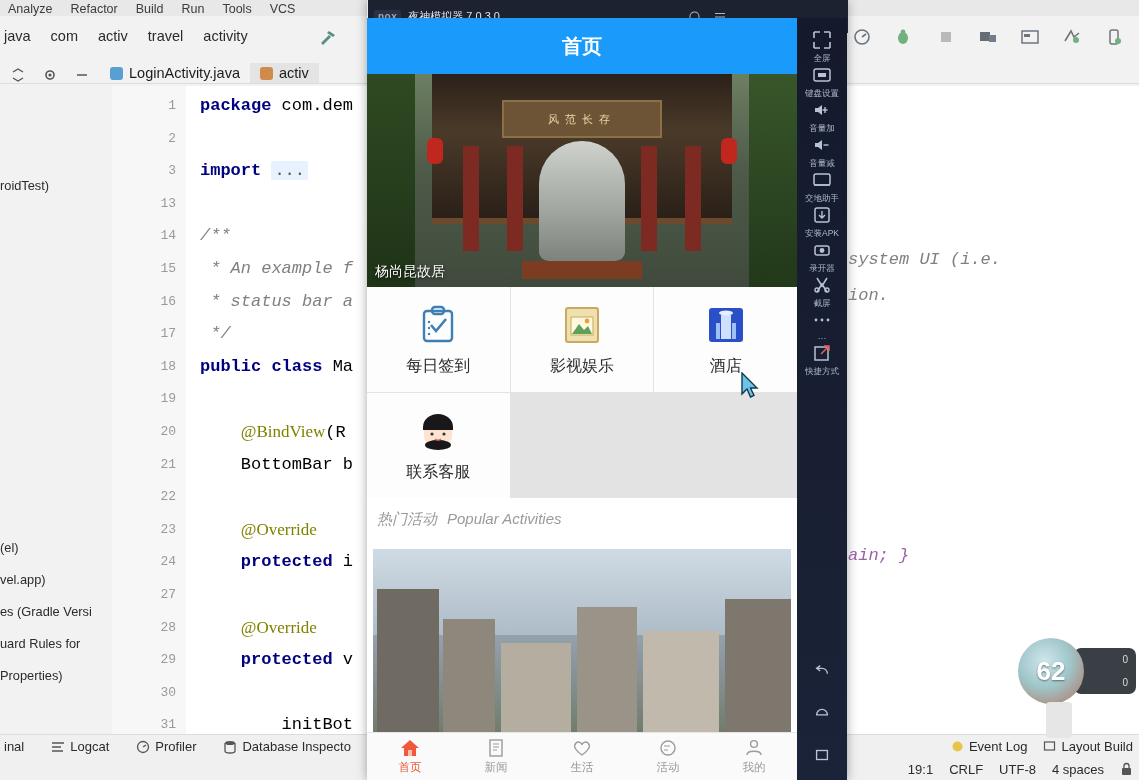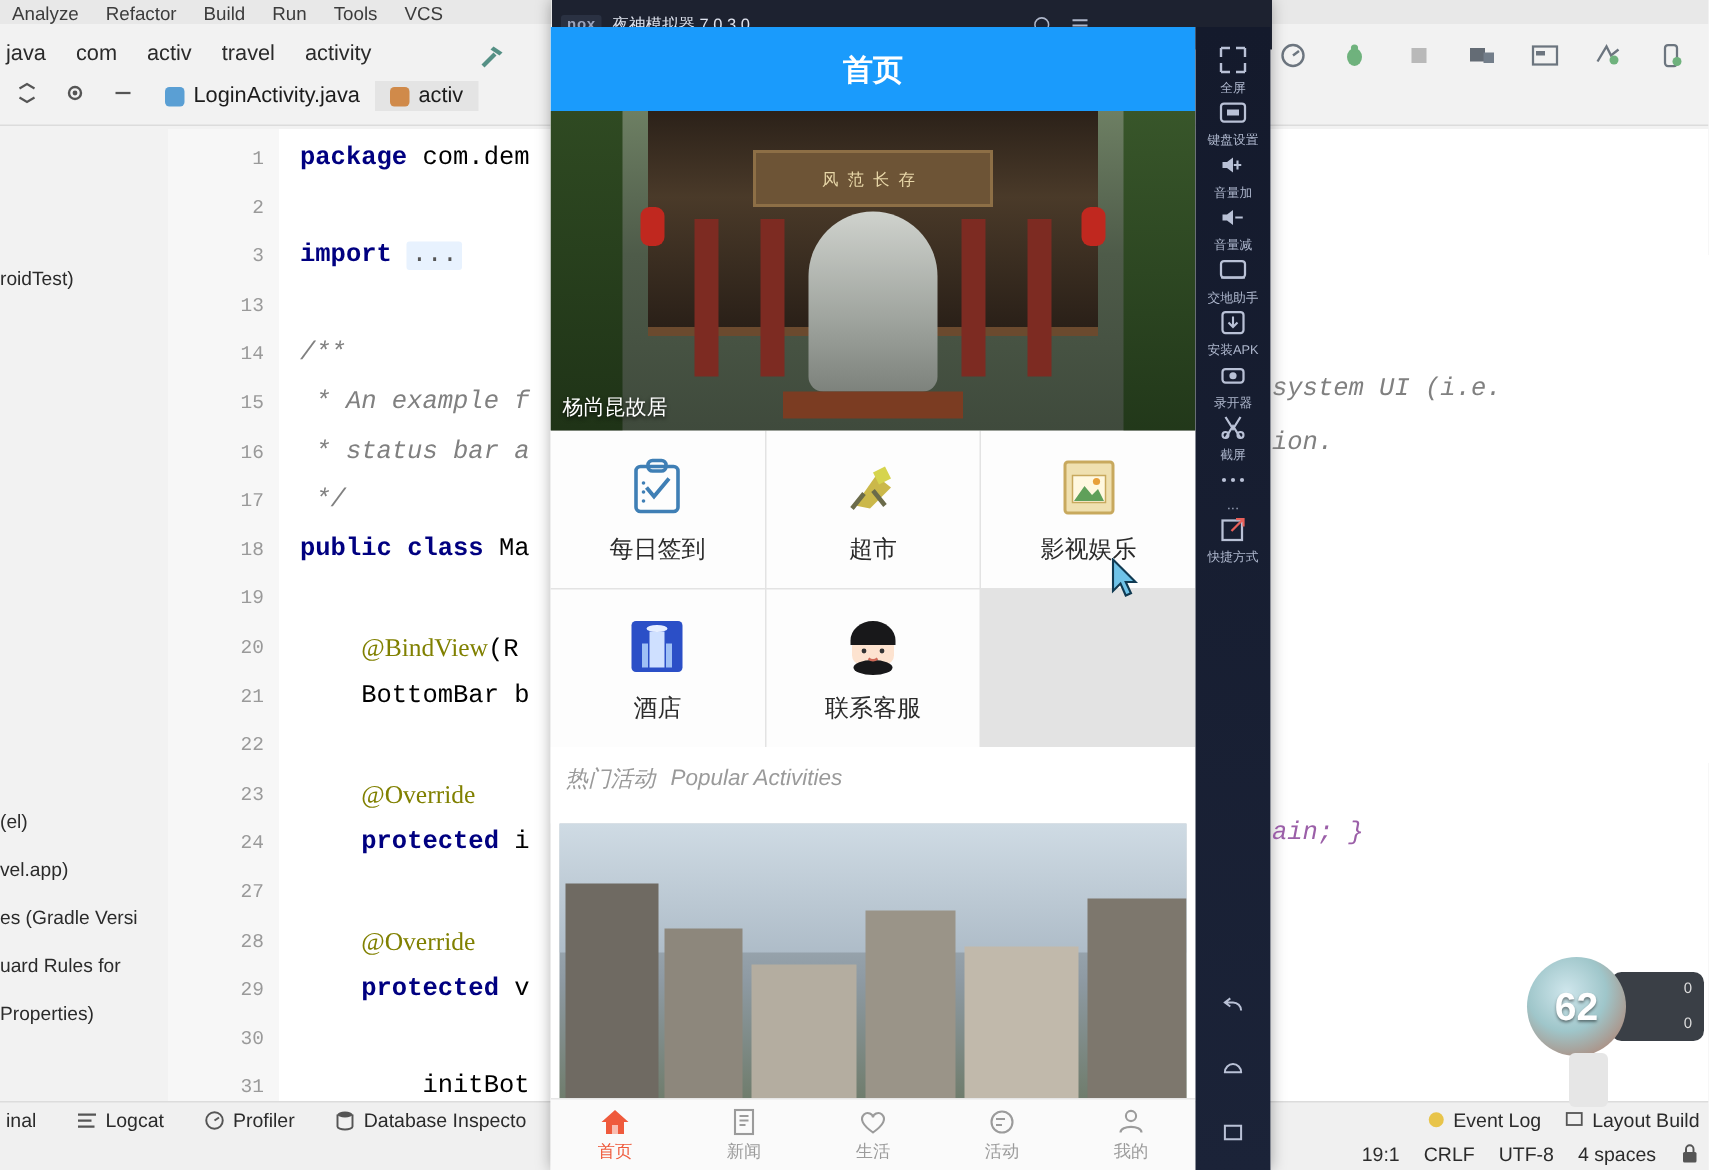--- a/index.html
+++ b/index.html
@@ -35,21 +35,21 @@
   }
   .tb-ico { width: 20px; height: 20px; opacity: .85; }
 
   .tb-icons-right {
     position: absolute; top: 20px; left: 852px; height: 34px;
     display: flex; align-items: center; gap: 22px;
   }
 
   .ide-tabs {
     position: absolute; top: 54px; left: 0; width: 1139px; height: 30px;
-    background: #f2f2f2; display: flex; align-items: flex-start; gap: 0px;
+    background: #f2f2f2; display: flex; align-items: flex-end; gap: 0px;
     border-bottom: 1px solid #dcdcdc;
   }
   .tabbar-ctl { display: flex; align-items: center; gap: 16px; padding: 0 10px; color: #555; }
   .tab {
     display: flex; align-items: center; gap: 6px;
     padding: 2px 10px; font-size: 14.5px; color: #1c1c1c; white-space: nowrap;
   }
   .tab.active { background: #e4e4e4; }
   .tab-dot { width: 13px; height: 13px; border-radius: 3px; display:inline-block; }
 
@@ -449,31 +449,20 @@
               <rect x="16" y="4" width="12" height="7" rx="3" fill="none" stroke="#3f7fb5" stroke-width="2.4"></rect>
               <path d="M15 22 L20 28 L30 16" stroke="#3f7fb5" stroke-width="2.6" fill="none"></path>
               <circle cx="13" cy="19" r="1.2" fill="#3f7fb5"></circle>
                 <circle cx="13" cy="25" r="1.2" fill="#3f7fb5"></circle>
                 <circle cx="13" cy="31" r="1.2" fill="#3f7fb5"></circle>
             </svg>
           </span>
           <span class="lbl">每日签到</span>
         </div>
 
-        <div class="cell">
-          <span class="ico">
-            <svg width="44" height="44" viewBox="0 0 44 44">
-              <path d="M10 34 L24 14 L34 22 L20 36 Z" fill="#cbb84a"></path>
-              <path d="M22 12 L30 8 L34 16 L26 20 Z" fill="#d6d44e"></path>
-              <path d="M8 36 L16 26" stroke="#6b6b4a" stroke-width="3"></path>
-              <path d="M30 34 L22 24" stroke="#6b6b4a" stroke-width="3"></path>
-            </svg>
-          </span>
-          <span class="lbl">超市</span>
-        </div>
 
 
         <div class="cell">
           <span class="ico">
             <svg width="44" height="44" viewBox="0 0 44 44">
               <rect x="6" y="5" width="32" height="34" rx="2" fill="#efe0b0" stroke="#c8a95e" stroke-width="2"></rect>
               <rect x="11" y="14" width="22" height="18" fill="#fff8e0" stroke="#c8a95e"></rect>
               <path d="M12 31 L19 21 L24 27 L28 23 L32 31 Z" fill="#5fa05a"></path>
               <circle cx="27" cy="18" r="2.4" fill="#e8a03a"></circle>
             </svg>

